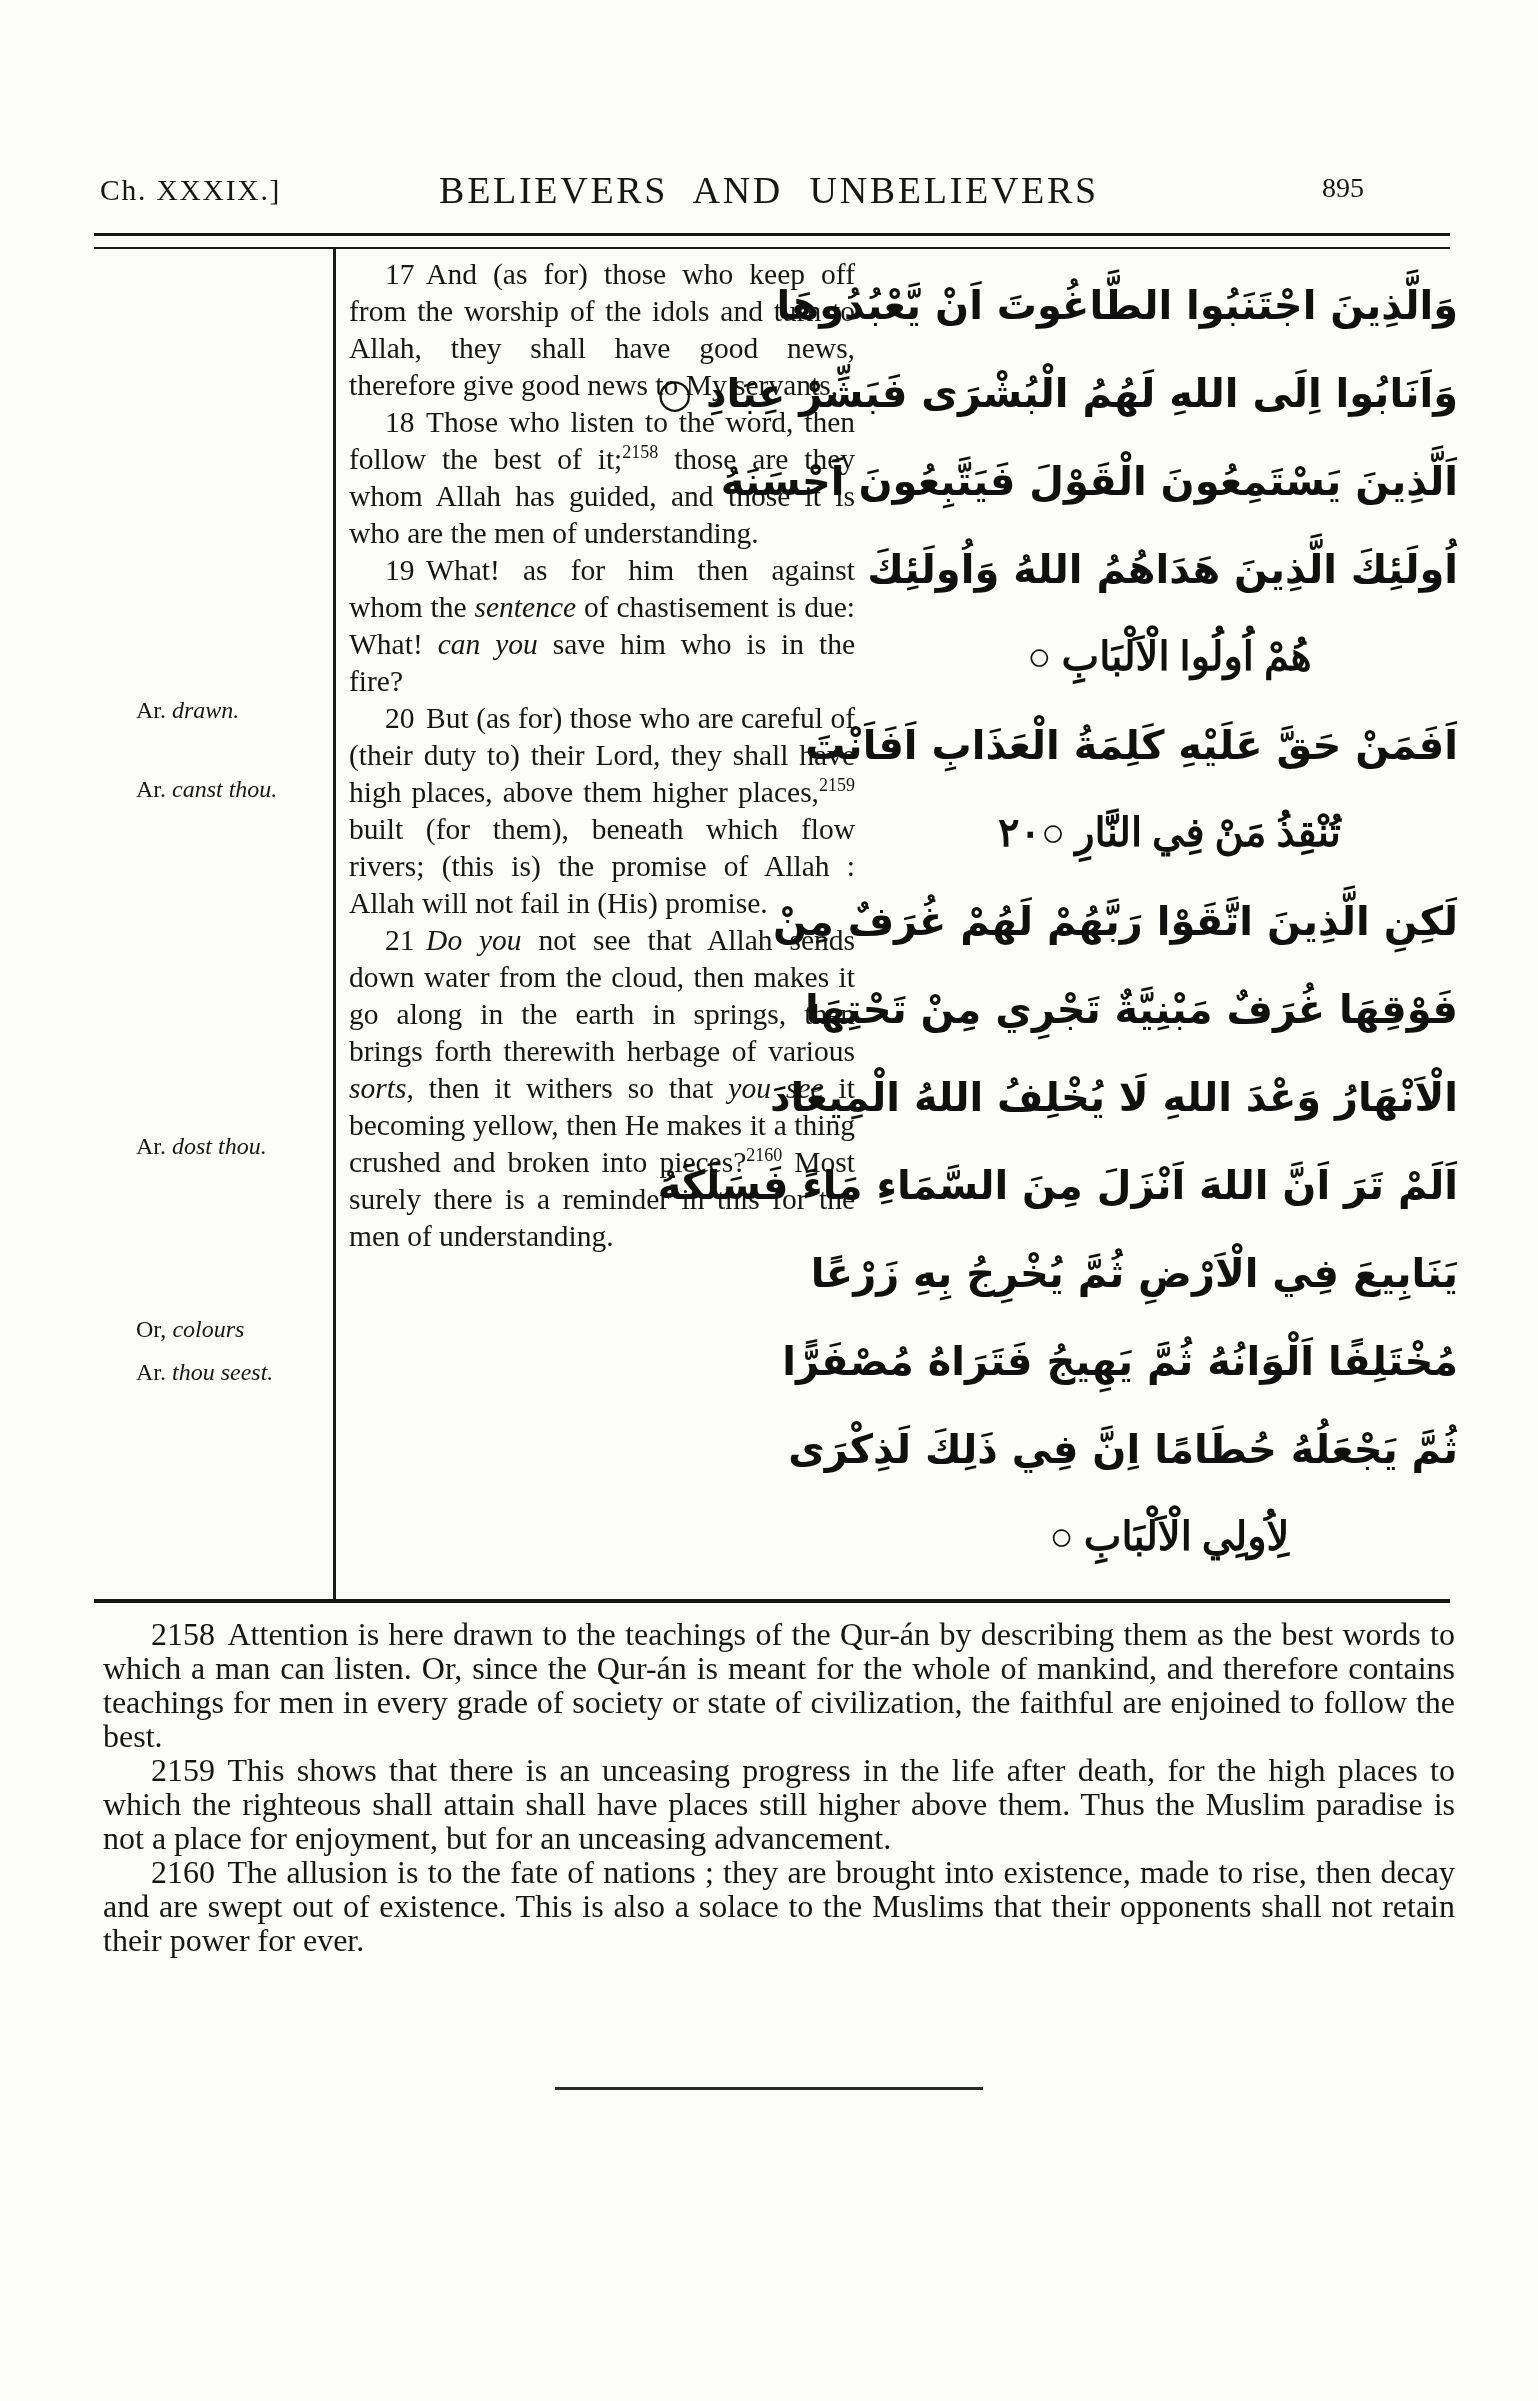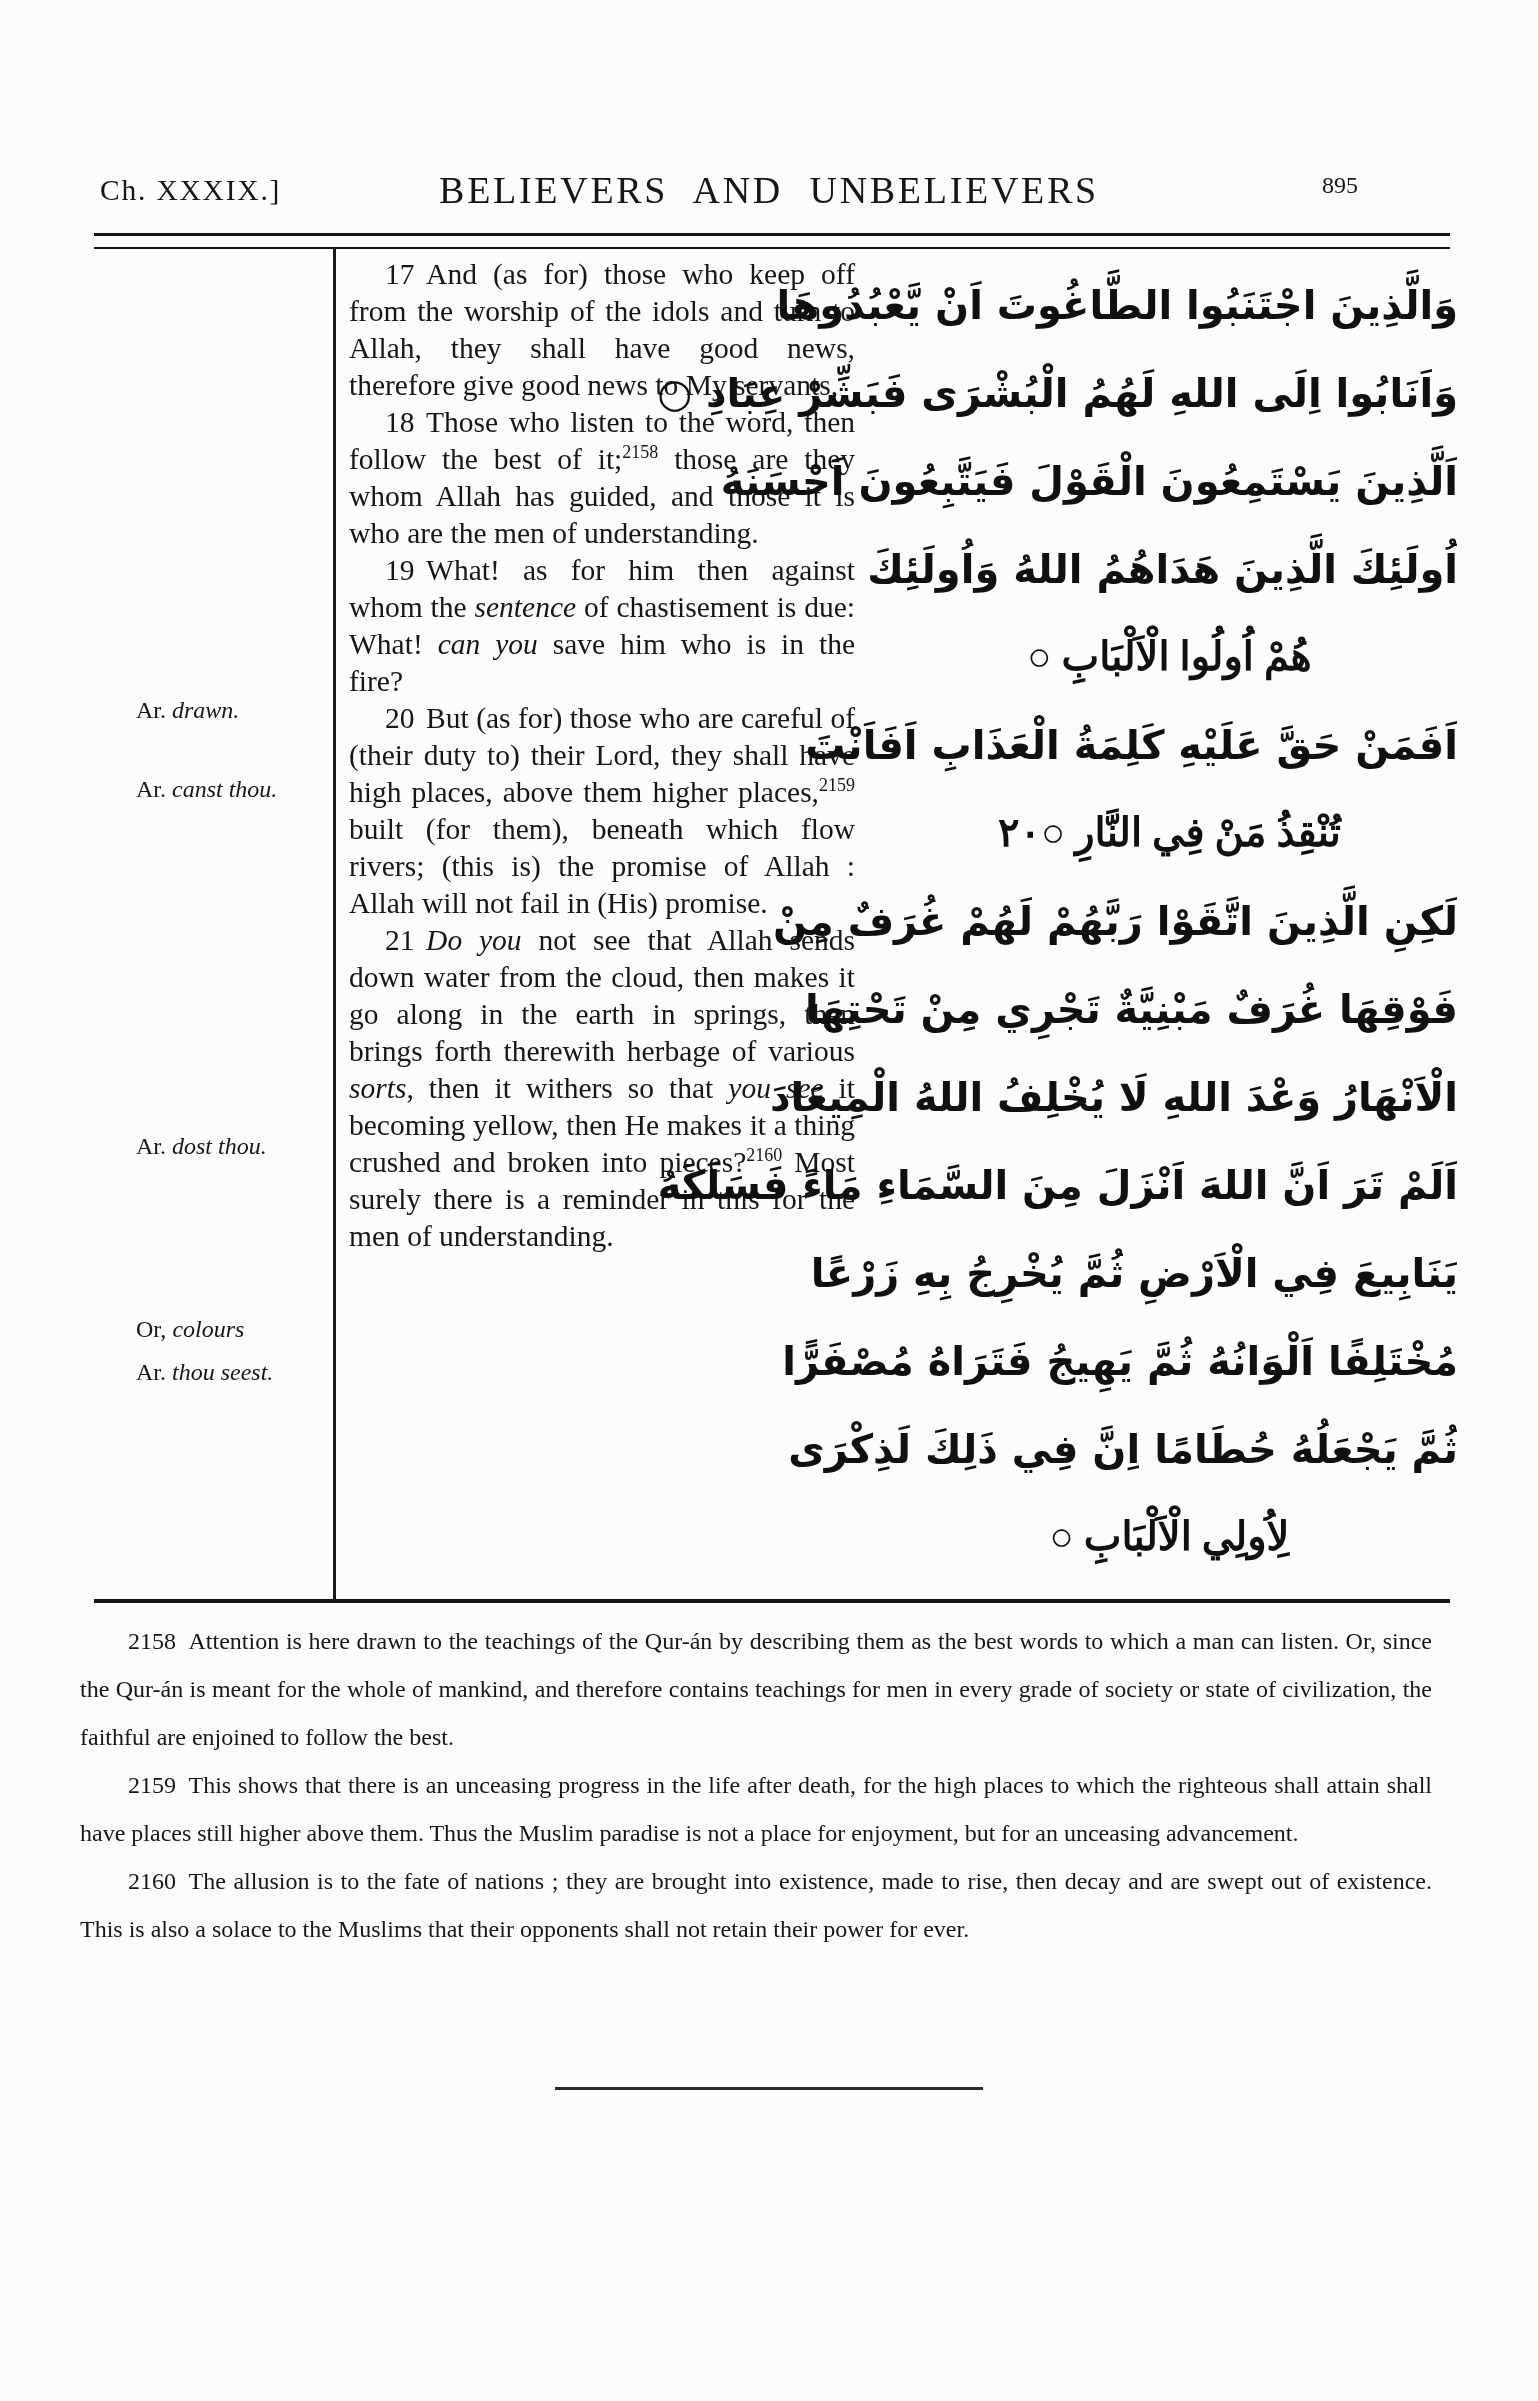--- a/index.html
+++ b/index.html
@@ -13,21 +13,21 @@
   .hdr-chapter{
     position:absolute;left:100px;top:174px;
     font-size:29.5px;letter-spacing:1.8px;white-space:nowrap;
   }
   .hdr-title{
     position:absolute;left:0;top:168px;width:1538px;
     text-align:center;font-size:38px;letter-spacing:2.7px;word-spacing:14.3px;
     white-space:nowrap;
   }
   .hdr-pagenum{
-    position:absolute;left:1322px;top:172px;font-size:24px;
+    position:absolute;left:1322px;top:172px;font-size:28px;
   }
   .rule-double{
     position:absolute;left:94px;top:233px;width:1356px;height:10.7px;
     border-top:3.6px solid #151515;border-bottom:2.7px solid #151515;
   }
   .rule-vertical{
     position:absolute;left:333px;top:247px;width:2.7px;height:1352px;
     background:#1a1a1a;
   }
   .rule-footnote{
@@ -60,22 +60,22 @@
     font-family:"DejaVu Sans", sans-serif;
     font-weight:bold;font-size:40px;color:#101010;
   }
   .ar-line{
     height:88px;line-height:88px;white-space:nowrap;
     text-align:justify;text-align-last:justify;
   }
   .ar-line.short{text-align:center;text-align-last:center;white-space:nowrap;font-family:Liberation Serif, serif;}
   
   .footnotes{
-    position:absolute;left:80px;top:1617px;width:1352px;
-    font-size:24px;line-height:48px;text-align:justify;
+    position:absolute;left:103px;top:1617px;width:1352px;
+    font-size:32px;line-height:34px;text-align:justify;
   }
   .footnotes p{margin:0;text-indent:48px;}
   .fnum{margin-right:12.5px;}
 </style>
 </head>
 <body>
 
 <div class="hdr-chapter">Ch. XXXIX.]</div>
 <div class="hdr-title">BELIEVERS  AND  UNBELIEVERS</div>
 <div class="hdr-pagenum">895</div>

